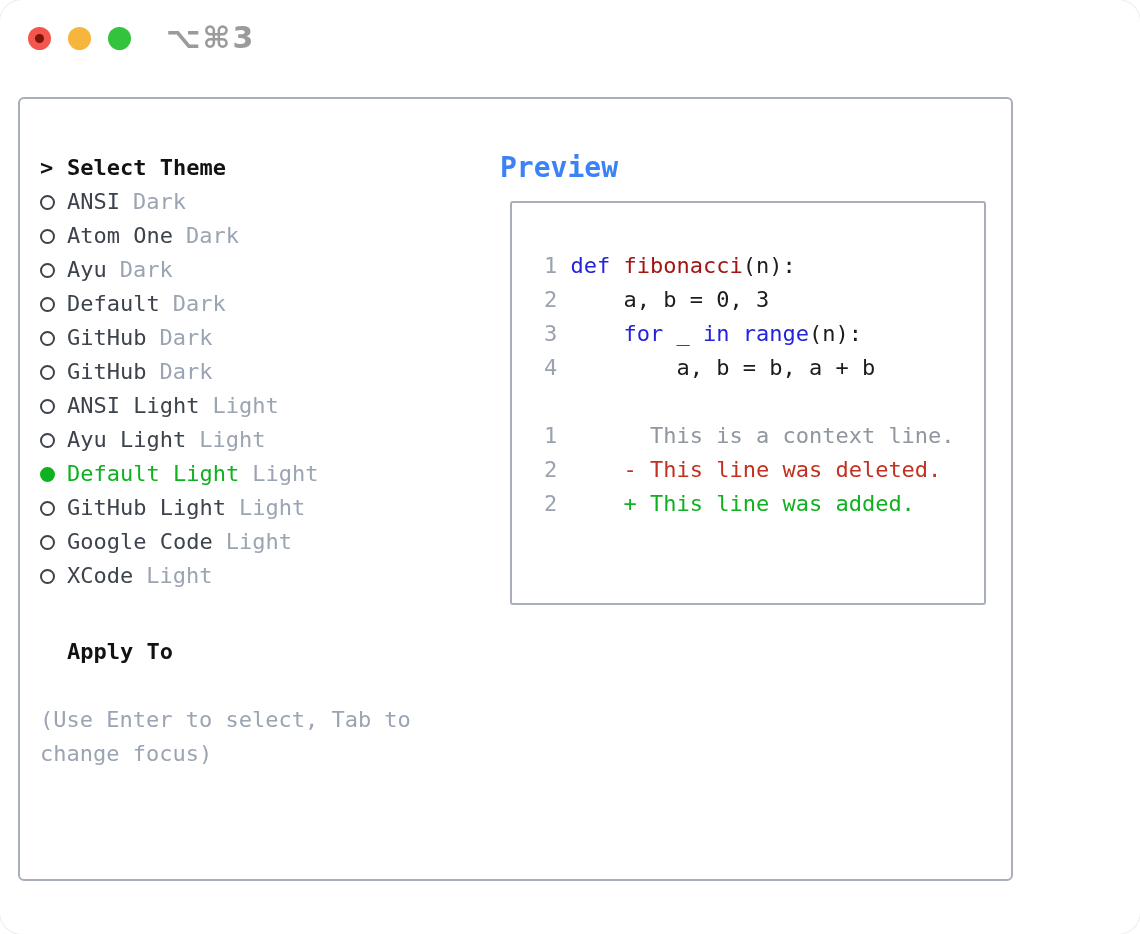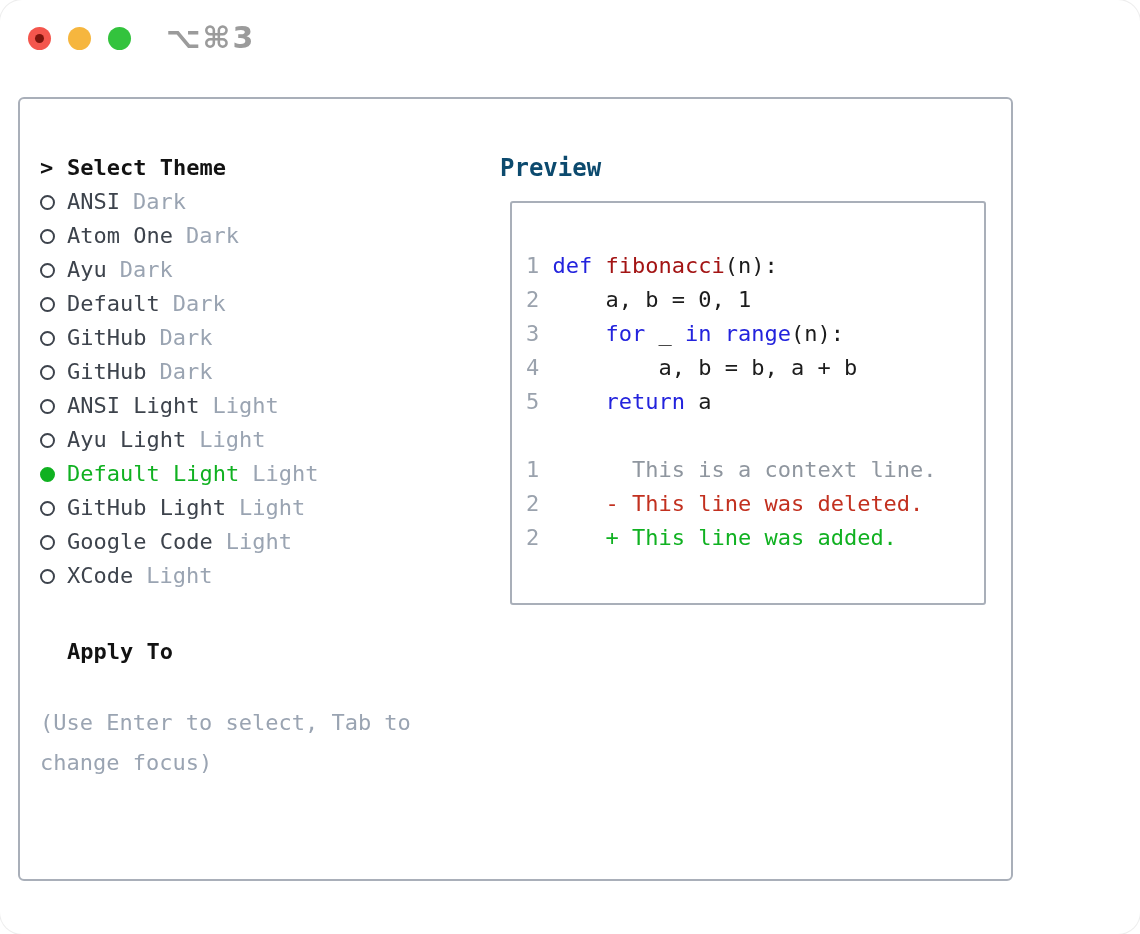--- a/index.html
+++ b/index.html
@@ -32,27 +32,27 @@
   .left-col { position:absolute; left:20px; top:52px; font-size:22px; line-height:34px; color:var(--text); }
   .row { display:flex; align-items:center; height:34px; white-space:pre; }
   .marker { display:inline-flex; width:27px; align-items:center; flex:0 0 27px; }
   .circle { width:15px; height:15px; border:2px solid #3d434c; border-radius:50%; box-sizing:border-box; }
   .row.selected .circle { background:var(--green); border-color:var(--green); }
   .row.selected .name, .row.selected .label { color:var(--green); }
   .header-row { font-weight:bold; color:#121212; }
   .prefix { font-weight:bold; color:#121212; }
   .variant { color:var(--muted); margin-left:13px; }
   .apply-section { margin-top:42px; }
-  .hint { margin-top:34px; color:var(--muted); white-space:pre-wrap; width:29ch; line-height:40px; }
+  .hint { margin-top:34px; color:var(--muted); white-space:pre-wrap; width:29ch; line-height:34px; }
   
-  .preview-title { position:absolute; left:480px; top:52px; height:34px; line-height:34px; font-size:24px; font-weight:bold; color:#0c4a6e; }
+  .preview-title { position:absolute; left:480px; top:52px; height:34px; line-height:34px; font-size:28px; font-weight:bold; color:#3b82f6; }
   .preview-box {
     position:absolute; left:490px; top:102px; width:476px; height:404px;
     border:2px solid var(--border); border-radius:3px; box-sizing:border-box;
-    padding:46px 8px 0 14px; font-size:22px; line-height:34px; overflow:hidden;
+    padding:46px 8px 0 32px; font-size:22px; line-height:34px; overflow:hidden;
   }
   .pl { white-space:pre; height:34px; }
   .seg-num  { color:var(--graynum); }
   .seg-kw   { color:var(--blue); }
   .seg-fn   { color:var(--darkred); }
   .seg-code { color:#1c1c1c; }
   .seg-ctx  { color:var(--grayctx);margin-top:42px; }
   .seg-del  { color:var(--red);margin-top:24px; }
   .seg-add  { color:var(--green); }
 </style>
@@ -136,24 +136,23 @@
 </div>
       </div>
 
       <div class="hint">(Use Enter to select, Tab to change focus)</div>
     </div>
 
     <div class="preview-title">Preview</div>
     <div class="preview-box">
       <div>
           <div class="pl"><span class="seg-num">1 </span><span class="seg-kw">def</span><span class="seg-code"> </span><span class="seg-fn">fibonacci</span><span class="seg-code">(n):</span></div>
-          <div class="pl"><span class="seg-num">2 </span><span class="seg-code">    a, b = 0, 1</span></div>
+          <div class="pl"><span class="seg-num">2 </span><span class="seg-code">    a, b = 0, 3</span></div>
           <div class="pl"><span class="seg-num">3 </span><span class="seg-code">    </span><span class="seg-kw">for</span><span class="seg-code"> _ </span><span class="seg-kw">in</span><span class="seg-code"> </span><span class="seg-kw">range</span><span class="seg-code">(n):</span></div>
           <div class="pl"><span class="seg-num">4 </span><span class="seg-code">        a, b = b, a + b</span></div>
-          <div class="pl"><span class="seg-num">5 </span><span class="seg-code">    </span><span class="seg-kw">return</span><span class="seg-code"> a</span></div>
           <div class="pl"> </div>
           <div class="pl"><span class="seg-num">1</span><span class="seg-ctx">       This is a context line.</span></div>
           <div class="pl"><span class="seg-num">2</span><span class="seg-del">     - This line was deleted.</span></div>
           <div class="pl"><span class="seg-num">2</span><span class="seg-add">     + This line was added.</span></div>
         </div>
     </div>
 
   </div>
 </div>
 

